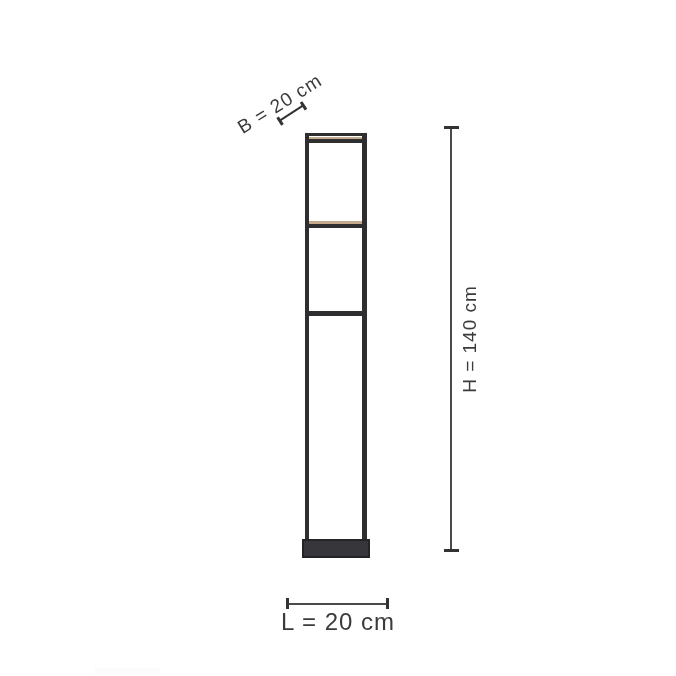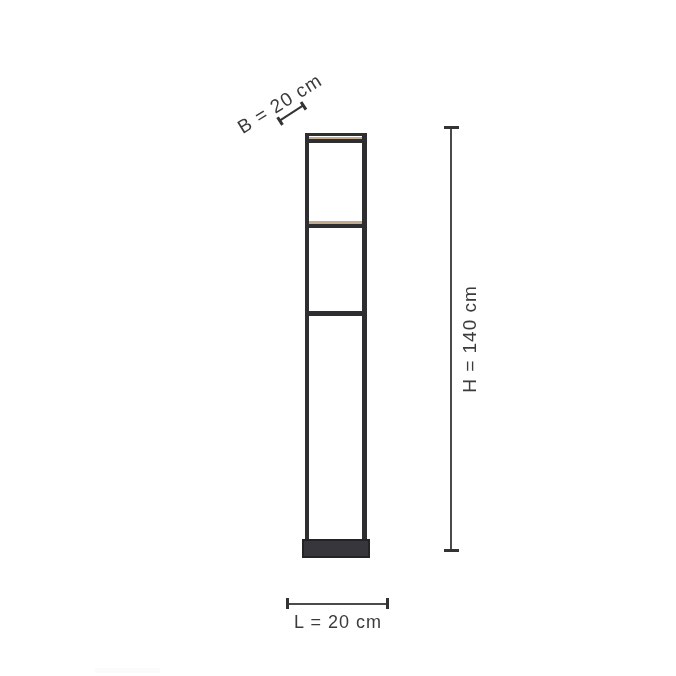--- a/index.html
+++ b/index.html
@@ -43,21 +43,21 @@
     left:470px;top:339px;
     transform:translate(-50%,-50%) rotate(-90deg);
   }
   
   .l-line{left:288px;top:603px;width:100px;height:2px;background:#4a4a4a;}
   .l-cap{width:3px;height:11px;background:#333333;top:598px;}
   .l-cap.left{left:286px;}
   .l-cap.right{left:386px;}
   .l-label{
     left:338px;top:622px;
-    font-size:18px;
+    font-size:24px;
     transform:translate(-50%,-50%);
   }
   
   .b-line{
     position:absolute;
     left:277px;top:112px;width:29px;height:2px;
     background:#333333;
     transform:rotate(-33deg);
   }
   .b-line .cap{position:absolute;width:3px;height:9px;top:-3.5px;background:#333333;}

